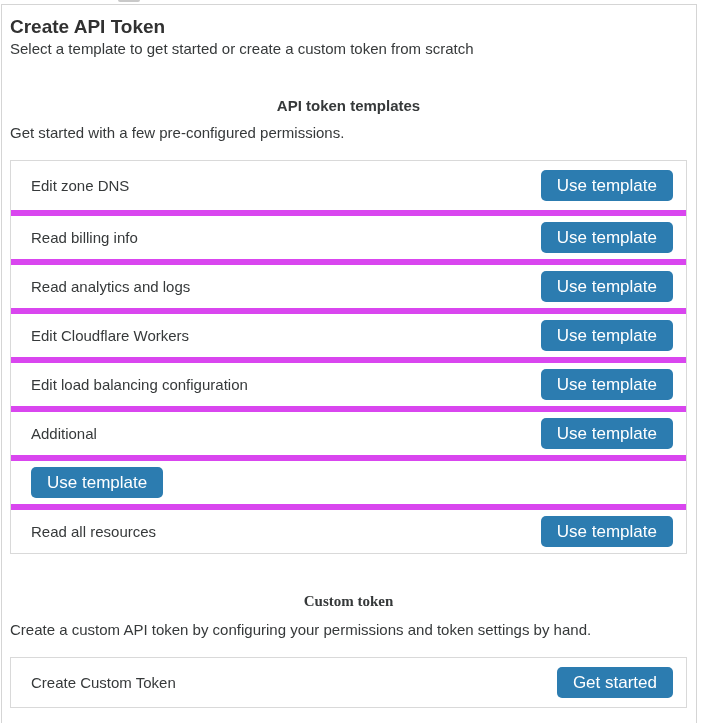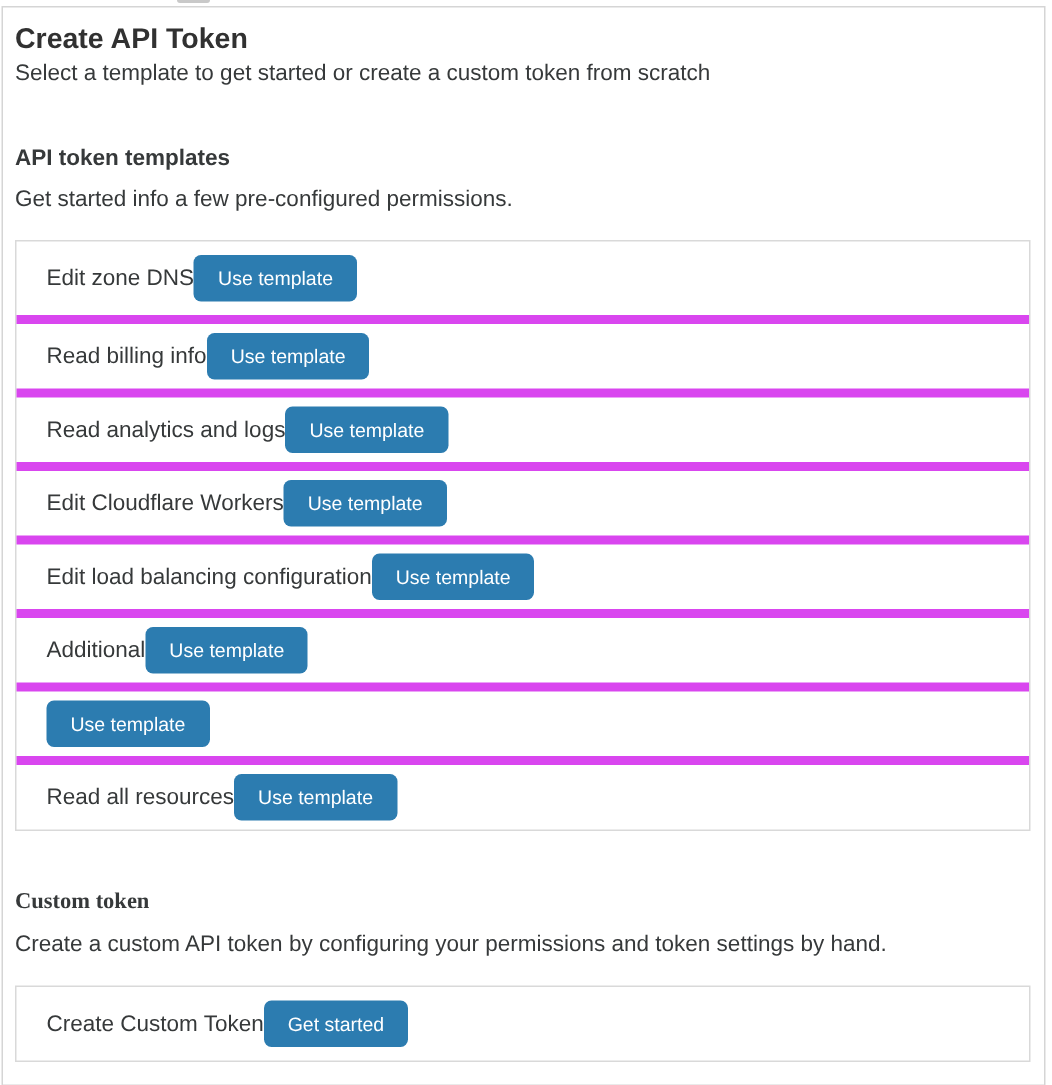--- a/index.html
+++ b/index.html
@@ -36,51 +36,53 @@
     font-size: 15px;
     line-height: 20px;
     color: #36393a;
   }
   .section-heading {
     margin-top: 37px;
     font-size: 15px;
     line-height: 20px;
     font-weight: 700;
     color: #36393a;
+    text-align: center;
   }
   .section-desc {
     margin-top: 7px;
     font-size: 15px;
     line-height: 20px;
     color: #36393a;
   }
   .list-box {
     margin-top: 17px;
     border: 1px solid #d9d9d9;
     background: #ffffff;
   }
   .row {
     display: flex;
     align-items: center;
+    justify-content: space-between;
     height: 49px;
     padding: 0 13px 0 20px;
   }
   .row + .row { border-top: 6px solid #d946ef; }
   .row-label {
     font-size: 15px;
     color: #36393a;
   }
   .btn {
     display: inline-block;
     background: #2c7cb0;
     color: #ffffff;
     border: none;
     border-radius: 5px;
     font-family: "Liberation Sans", "DejaVu Sans", sans-serif;
-    font-size: 13px;
+    font-size: 17px;
     font-weight: 500;
     line-height: 17px;
     padding: 7px 16px;
     cursor: pointer;
   }
   .custom-heading { margin-top: 37px; font-family: Liberation Serif, serif; }
   .custom-desc { margin-top: 9px; }
   .custom-box { }
 </style>
 </head>
@@ -89,21 +91,21 @@
 <div class="top-artifact"></div>
 
 <div class="frame">
 
   <h1 class="page-title">Create API Token</h1>
 
   <p class="page-subtitle">Select a template to get started or create a custom token from scratch</p>
 
   <h2 class="section-heading">API token templates</h2>
 
-  <p class="section-desc">Get started info a few pre-configured permissions.</p>
+  <p class="section-desc">Get started with a few pre-configured permissions.</p>
 
   <div class="list-box">
       <div class="row">
     <span class="row-label">Edit zone DNS</span>
     <button class="btn">Use template</button>
   </div>
       <div class="row">
     <span class="row-label">Read billing info</span>
     <button class="btn">Use template</button>
   </div>

